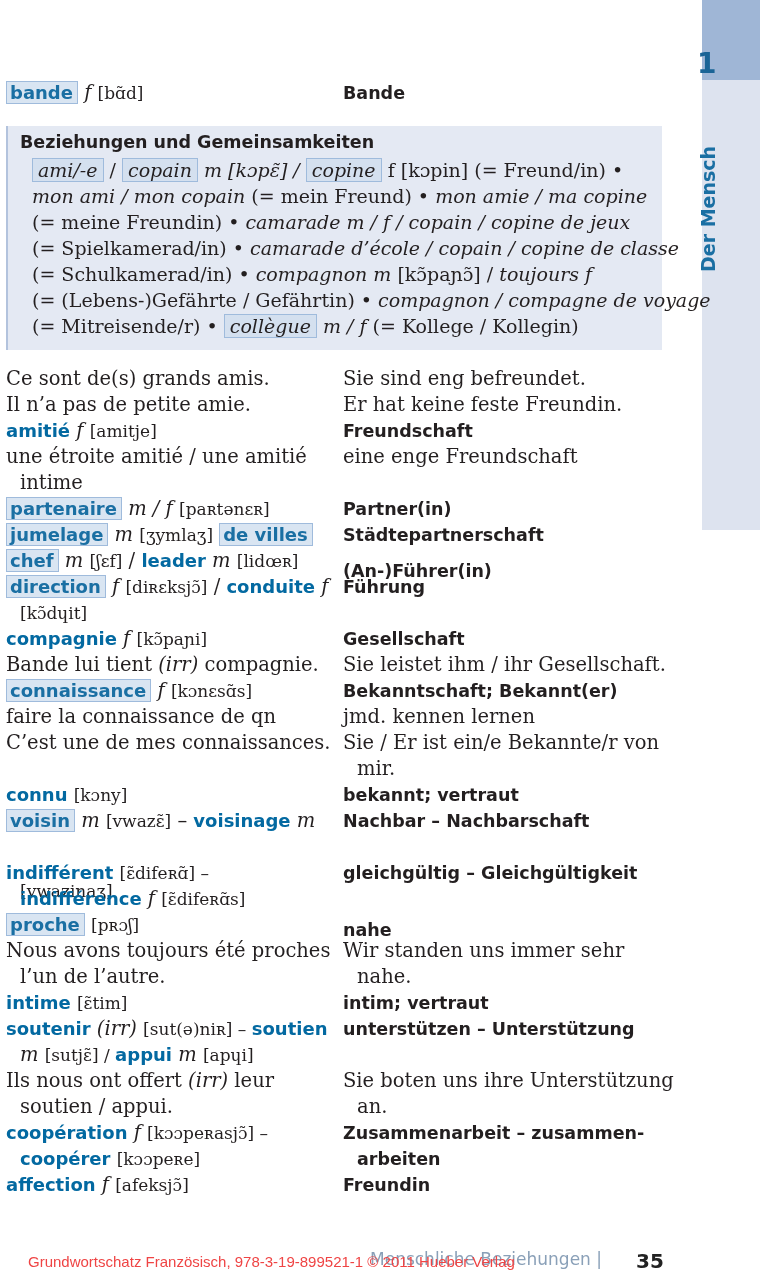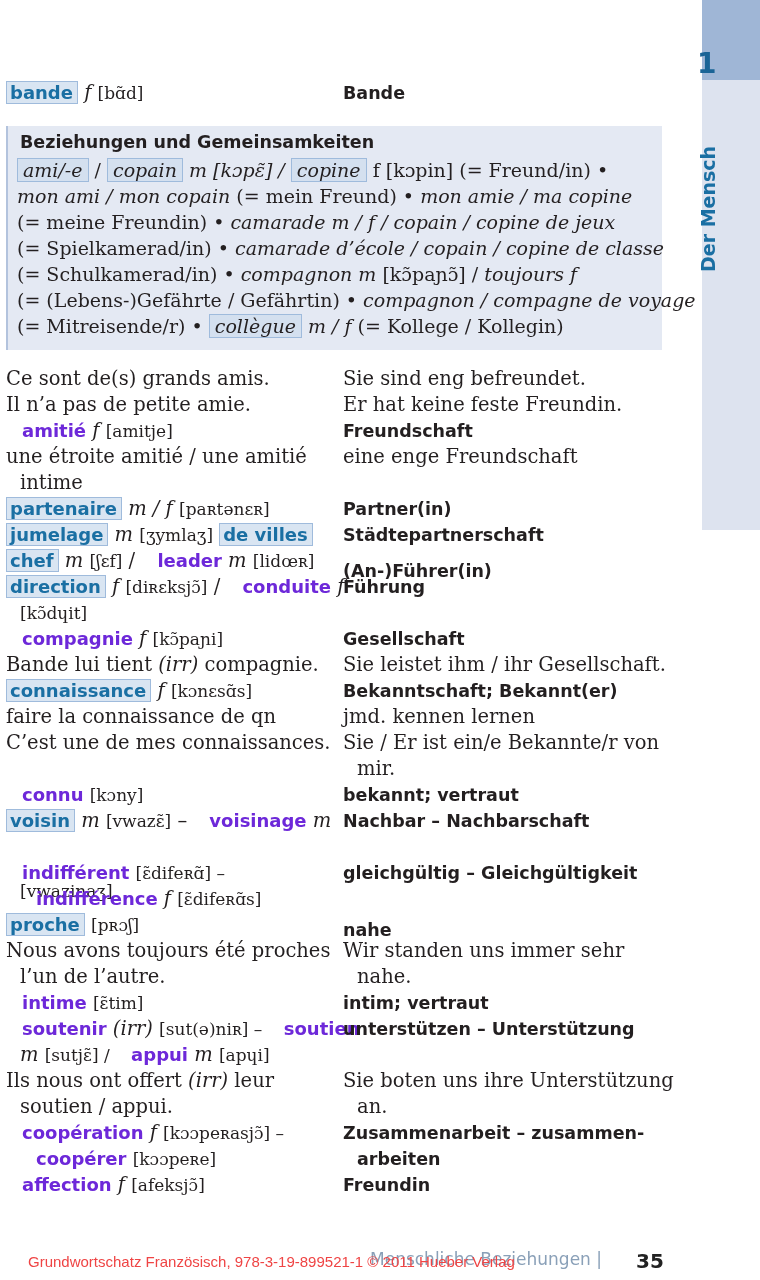--- a/index.html
+++ b/index.html
@@ -15,33 +15,33 @@
                    font-family:"DejaVu Sans", sans-serif; font-weight:bold; font-size:19px; color:#1a6fa3;
                    white-space:nowrap; }
   .chapter-title { left:697px; top:272px; }
 
   .line { position:absolute; white-space:nowrap; font-size:19.5px; line-height:26px; }
   .L { left:6px; }
   .L2 { left:20px; }
   .R { left:343px; }
   .R2 { left:357px; }
 
-  .hw { font-family:"DejaVu Sans", sans-serif; font-weight:bold; color:#6d28d9; font-size:18px;margin-left:16px; }
+  .hw { font-family:"DejaVu Sans", sans-serif; font-weight:bold; color:#0369a1; font-size:18px; }
   .hwbox { font-family:"DejaVu Sans", sans-serif; font-weight:bold; color:#1a6fa3; font-size:18px;
            background:#d9e5f2; border:1px solid #9fbbdc; padding:0 4px 0 3px; }
   .de { font-family:"DejaVu Sans", sans-serif; font-weight:bold; color:#231f20; font-size:17.5px; }
   .it { font-style:italic; }
   .ph { font-size:17px; }
 
   .infobox { position:absolute; left:6px; top:126px; width:654px; height:224px; background:#e4e9f3;
              border-left:2px solid #b3c3dd; }
   .box-title { position:absolute; left:20px; top:132px; font-family:"DejaVu Sans", sans-serif; font-weight:bold;
                font-size:17.5px; color:#231f20; white-space:nowrap; }
   .ibox { background:#d4e0ef; border:1px solid #9fbbdc; padding:0 5px; font-style:italic; }
-  .bl { position:absolute; left:17px; white-space:nowrap; font-size:19px; line-height:26px; }
+  .bl { position:absolute; left:32px; white-space:nowrap; font-size:19px; line-height:26px; }
 
   .footer { position:absolute; top:1253px; left:28px; font-family:"Liberation Sans", sans-serif; font-size:15px;
             color:#ef4444; white-space:nowrap; }
   .footer-section { position:absolute; top:1249px; left:370px; font-family:"DejaVu Sans", sans-serif; font-size:17px;
                     color:#8aa0b8; white-space:nowrap; }
   .page-num { position:absolute; top:1249px; left:636px; font-family:"DejaVu Sans", sans-serif; font-size:20px;
               font-weight:bold; color:#222; }
 </style>
 </head>
 <body>

